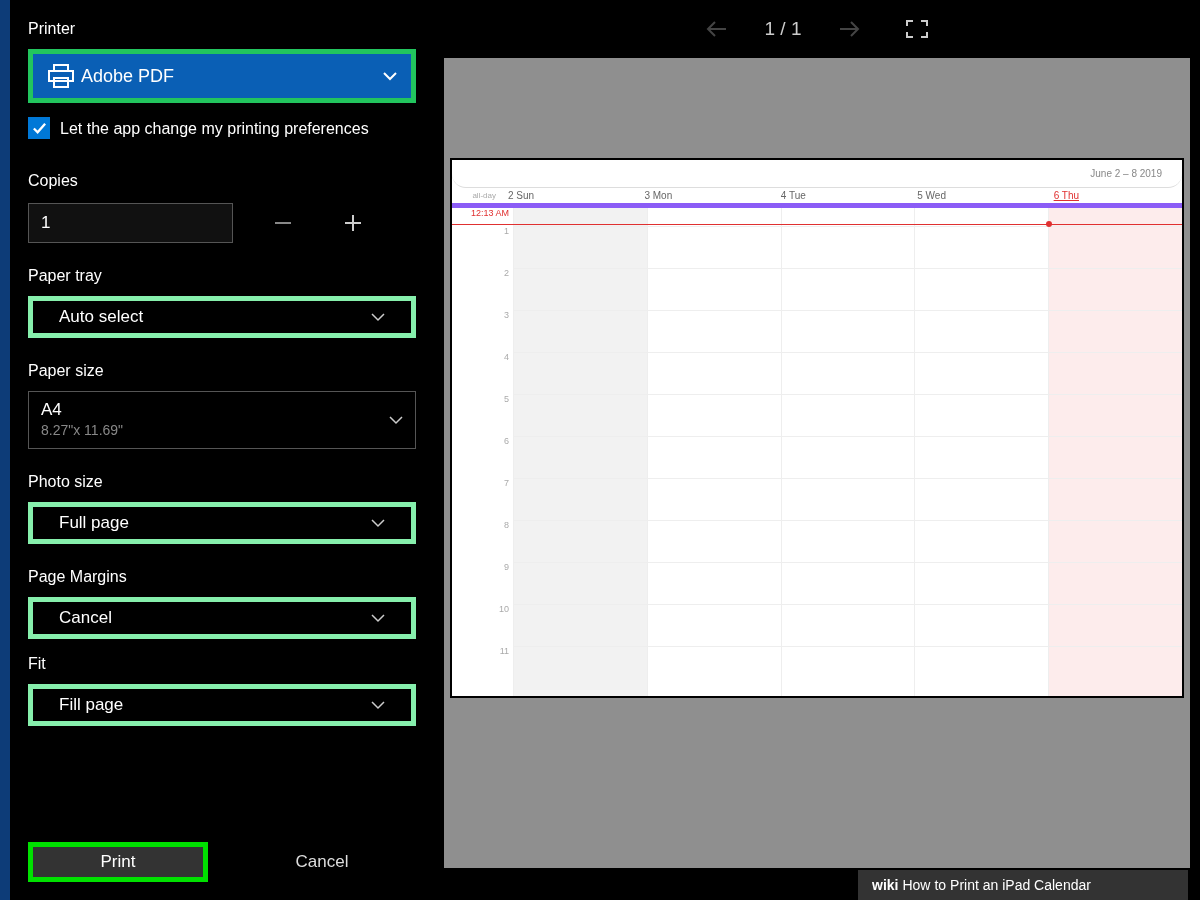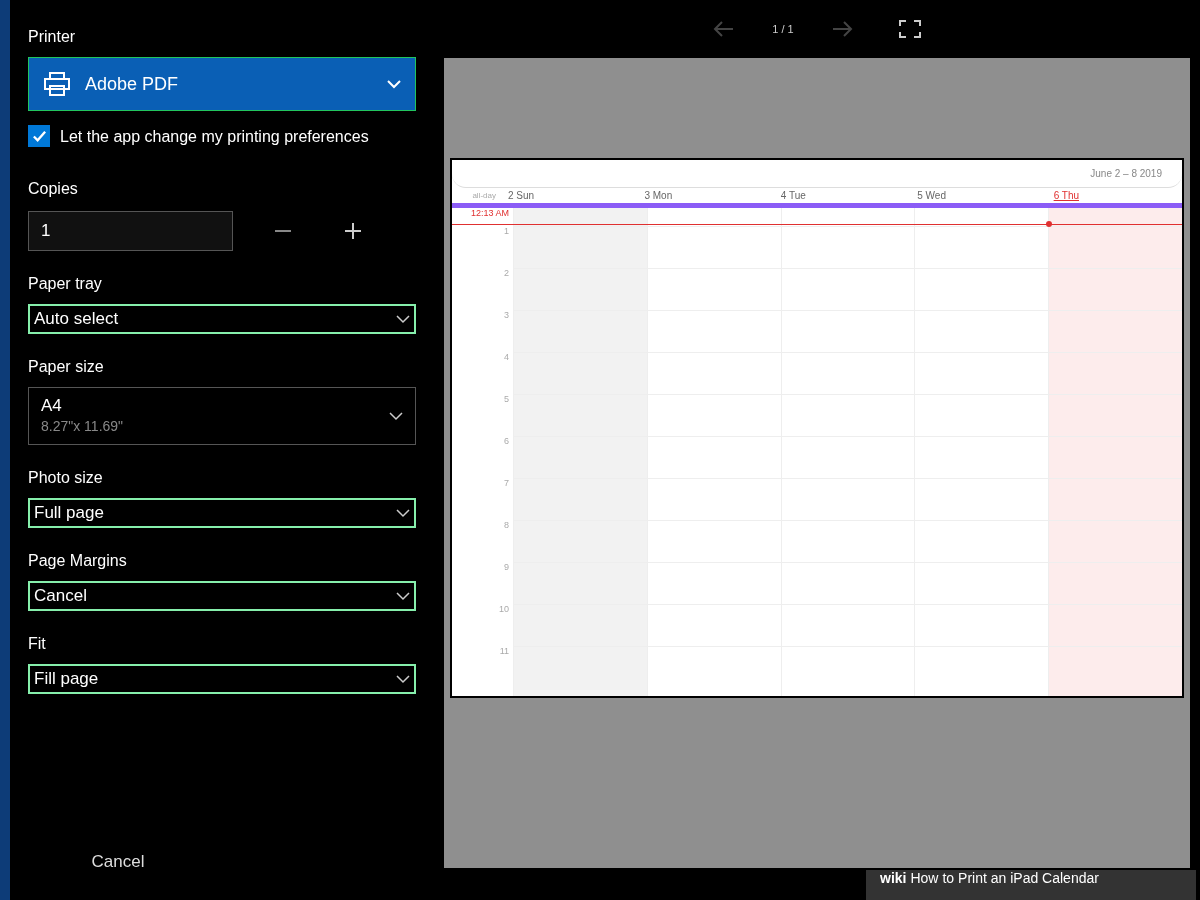--- a/index.html
+++ b/index.html
@@ -1,43 +1,43 @@
 <!DOCTYPE html>
 <html><head>
 <meta charset="utf-8">
 <style>
   * { box-sizing: border-box; margin: 0; padding: 0; font-family: "Segoe UI", Arial, sans-serif; }
   body { width: 1200px; height: 900px; background: #000; color: #fff; overflow: hidden; position: relative; }
   .main { display: flex; width: 100%; height: 100%; }
   .blue-edge { width: 10px; height: 100%; background: #0d3c78; }
   .panel { width: 424px; height: 100%; background: #000; padding: 12px 18px 0 18px; display: flex; flex-direction: column; gap: 8px; }
-  .section-label { font-size: 16px; color: #fff; margin-top: 16px; margin-bottom: 3px; }
-  .printer-select { height: 54px; background: #0a5fb5; display: flex; align-items: center; padding: 0 14px; gap: 14px; cursor: pointer; border: 1px solid #22c55e; }
+  .section-label { font-size: 16px; color: #fff; margin-top: 8px; margin-bottom: 3px; }
+  .printer-select { height: 54px; background: #0a5fb5; display: flex; align-items: center; padding: 0 14px; gap: 6px; cursor: pointer; border: 5px solid #22c55e; }
   .printer-select .pname { flex: 1; font-size: 18px; }
   .chev { width: 14px; }
   .checkbox-row { display: flex; align-items: flex-start; gap: 10px; margin-top: 6px; }
   .checkbox { width: 22px; height: 22px; background: #0078d7; display: flex; align-items: center; justify-content: center; flex-shrink: 0; border: 1px solid #0078d7; }
   .checkbox svg { width: 15px; height: 15px; }
   .checkbox-label { font-size: 16px; line-height: 23px; }
   .copies-row { display: flex; align-items: center; gap: 30px; margin-top: 2px; }
   .copies-input { width: 205px; height: 40px; background: #111; border: 1px solid #555; color: #fff; font-size: 17px; padding: 0 12px; }
   .step-btn { width: 40px; height: 40px; display: flex; align-items: center; justify-content: center; cursor: pointer; }
-  .dropdown { height: 30px; border: 2px solid #86efac; display: flex; align-items: center; padding: 0 4px; cursor: pointer; }
+  .dropdown { height: 42px; border: 5px solid #86efac; display: flex; align-items: center; padding: 0 26px; cursor: pointer; }
   .dropdown .val { flex: 1; font-size: 17px; }
   .dropdown-tall { height: 58px; border: 1px solid #555; display: flex; align-items: center; padding: 0 12px; cursor: pointer; }
   .dropdown-tall .stack { flex: 1; display: flex; flex-direction: column; line-height: 20px; }
   .dropdown-tall .val { font-size: 17px; }
   .dropdown-tall .sub { font-size: 14px; color: #888; }
   .spacer { flex: 1; }
   .button-row { display: flex; gap: 24px; padding-bottom: 18px; }
   .btn { height: 40px; width: 180px; display: flex; align-items: center; justify-content: center; font-size: 17px; cursor: pointer; }
   .btn-print { background: #333; border: 5px solid #00e000; }
   .btn-cancel { background: #000; color:#ddd; }
   .preview-area { flex: 1; background: #000; display: flex; flex-direction: column; }
-  .preview-toolbar { height: 58px; display: flex; align-items: center; justify-content: center; gap: 34px; font-size: 11px; color: #ccc; }
+  .preview-toolbar { height: 58px; display: flex; align-items: center; justify-content: center; gap: 34px; font-size: 19px; color: #ccc; }
   .preview-toolbar .nav-btn { width: 28px; display:flex; justify-content:center; cursor: pointer; }
   .nav-disabled { opacity: .4; cursor: default; }
   .preview-canvas { flex: 1; background: #8f8f8f; margin: 0 10px 32px 10px; display: flex; align-items: flex-start; justify-content: center; padding: 100px 0 0 0; }
   .page { width: 734px; height: 540px; background: #fff; border: 2px solid #000; position: relative; color: #333; font-size: 10px; overflow:hidden; }
   .cal-topbar { height:28px; border-bottom:1px solid #ddd; display:flex; align-items:center; justify-content:flex-end; padding:0 20px; color:#888; font-size:10px;border-radius:14px; }
   .cal-days { height:20px; display:flex; border-bottom:5px solid #8b5cf6; }
   .cal-timecol { width:48px; }
   .cal-daycell { flex:1; display:flex; align-items:center; font-size:10px; color:#666; padding-left:8px; }
   .cal-daycell.red { color:#e03030;text-decoration:underline; }
   .cal-body { position:relative; height: calc(100% - 48px); display:flex; }
@@ -45,21 +45,21 @@
   .cal-time-labels div { height:42px; text-align:right; padding-right:4px; font-size:9px; color:#aaa; }
   .cal-time-labels .nowline { color:#e03030; font-size:9px; height:18px; }
   .cal-cols { flex:1; position:relative; display:flex; }
   .cal-col { flex:1; border-left:1px solid #eee; }
   .cal-col.sun { background:#f2f2f2; }
   .cal-col.thu { background:#fdecec; }
   .hlines { position:absolute; left:0; right:0; top:0; bottom:0; pointer-events:none; }
   .hline { position:absolute; left:0; right:0; border-top:1px solid #eee; }
   .redline { position:absolute; left:0; right:0; top:16px; border-top:1px solid #e03030; }
   .reddot { position:absolute; top:13px; left:calc(48px + (100% - 48px)/5*4); width:6px; height:6px; background:#e03030; border-radius:50%; }
-  .footer-bar { position:absolute; bottom:0; right:4px; height:30px; width:330px; background:#333; color:#fff; font-size:14px; display:flex; align-items:flex-start; padding:0 14px; gap:4px; }
+  .footer-bar { position:absolute; bottom:0; right:12px; height:30px; width:330px; background:#333; color:#fff; font-size:14px; display:flex; align-items:center; padding:0 14px; gap:4px; }
   .footer-bar .wiki { font-weight:700; }
   svg { display:block; }
 </style>
 </head>
 <body>
 
 <div class="main">
   <div class="blue-edge"></div>
 
   <div class="panel">
@@ -152,20 +152,21 @@
       <span class="val">Fill page</span>
       <span>
           <svg width="14" height="10" viewBox="0 0 14 10" fill="none" stroke="#ccc" stroke-width="1.5">
             <path d="M1 2 L7 8 L13 2"></path>
           </svg>
         </span>
     </div>
 
     <div class="spacer"></div>
     <div class="button-row">
+      <div class="btn btn-print">Print</div>
       <div class="btn btn-cancel">Cancel</div>
     </div>
   </div>
 
   <div class="preview-area">
     <div class="preview-toolbar">
       <span class="nav-btn nav-disabled">
         <svg width="22" height="18" viewBox="0 0 22 18" fill="none" stroke="#aaa" stroke-width="2">
             <path d="M20 9 H3 M9 2 L2 9 L9 16"></path>
           </svg>

